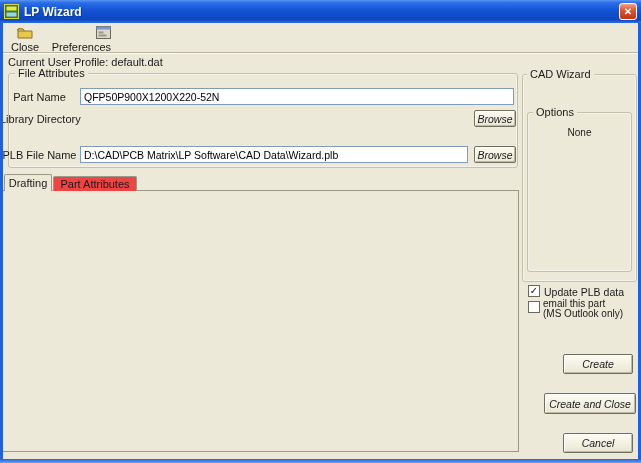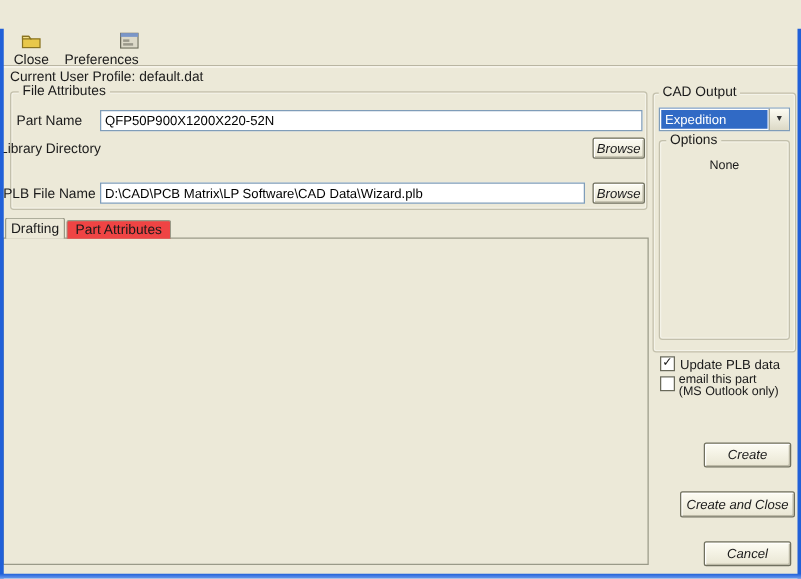--- a/index.html
+++ b/index.html
@@ -60,20 +60,33 @@
   .combo{position:absolute;border:1px solid #7f9db9;background:#fff;display:flex;height:19px;}
   .combo-sel{flex:1;background:#316ac5;color:#fff;font-size:10.5px;line-height:17px;padding:0 3px;border:1px solid #fff;white-space:nowrap;overflow:hidden;}
   .combo-btn{width:16px;background:linear-gradient(#fdfcf3,#dcd9c6);border-left:1px solid #aaa894;font-size:7px;display:flex;align-items:center;justify-content:center;color:#333;}
   .note{position:absolute;font-size:10px;text-align:center;}
 </style>
 </head>
 <body>
 
 <div id="win">
 
+  <div class="titlebar">
+    <span class="app-icon">
+      <svg width="15" height="15" viewBox="0 0 15 15">
+        <rect x="0.5" y="0.5" width="14" height="14" fill="#3a7a2a" stroke="#d8d840"></rect>
+        <rect x="2.5" y="2.5" width="10" height="4" fill="#e8e84a"></rect>
+        <rect x="2.5" y="8.5" width="10" height="4" fill="#9ad0f0"></rect>
+      </svg>
+    </span>
+    <span class="title">LP Wizard</span>
+    <div class="close-btn">
+      <span>✕</span>
+    </div>
+  </div>
 
   <div class="toolbar"></div>
   <div class="tool" style="left:4px;width:42px;">
     <span>
       <svg width="16" height="13" viewBox="0 0 16 13">
         <path d="M1 3 L6 3 L7.5 5 L15 5 L15 12 L1 12 Z" fill="#e8c84a" stroke="#8a7420"></path>
         <path d="M1 3 L6 3 L7.5 5 L1 5 Z" fill="#f4e08a" stroke="#8a7420"></path>
       </svg>
     </span>
     <span class="lbl">Close</span>
@@ -160,27 +173,21 @@
   <div class="flabel" style="left:12px;top:373px;width:54px;font-size:10.5px;">Courtyard</div>
   <div class="flatbox" style="left:70px;top:371px;width:168px;">PLACEMENT_OUTLINE [zero height]</div>
   <div class="flabel" style="left:226px;top:337px;width:58px;font-size:10.5px;">Paste Mask</div>
   <div class="flatbox" style="left:288px;top:335px;width:162px;">TOP_SOLDERPASTE_PAD</div>
   <div class="flabel" style="left:226px;top:355px;width:58px;font-size:10.5px;">Solder Mask</div>
   <div class="flatbox" style="left:288px;top:353px;width:162px;">TOP_SOLDERMASK_PAD</div>
   <div class="flabel" style="left:226px;top:373px;width:58px;font-size:10.5px;">3D Outline</div>
   <div class="flatbox" style="left:288px;top:371px;width:162px;">PLACEMENT_OUTLINE [true height]</div>
 
   <div class="group" style="left:522px;top:74px;width:115px;height:208px;">
-    <span class="legend" style="left:4px;">CAD Output</span>
-  </div>
-  <div class="combo" style="left:527px;top:86px;width:105px;">
-    <div class="combo-sel">Expedition</div>
-    <div class="combo-btn">
-      <span>▼</span>
-    </div>
+    <span class="legend" style="left:4px;">CAD Wizard</span>
   </div>
   <div class="group" style="left:527px;top:112px;width:105px;height:160px;">
     <span class="legend" style="left:5px;">Options</span>
   </div>
   <div class="note" style="left:527px;top:127px;width:105px;">None</div>
 
   <div class="cb black" style="left:528px;top:285px;"><span>✓</span></div>
   <div class="llabel" style="left:544px;top:286px;font-size:10.5px;">Update PLB data</div>
   <div class="cb" style="left:528px;top:301px;"></div>
   <div class="llabel" style="left:543px;top:299px;font-size:10px;line-height:10px;">email this part</div>

